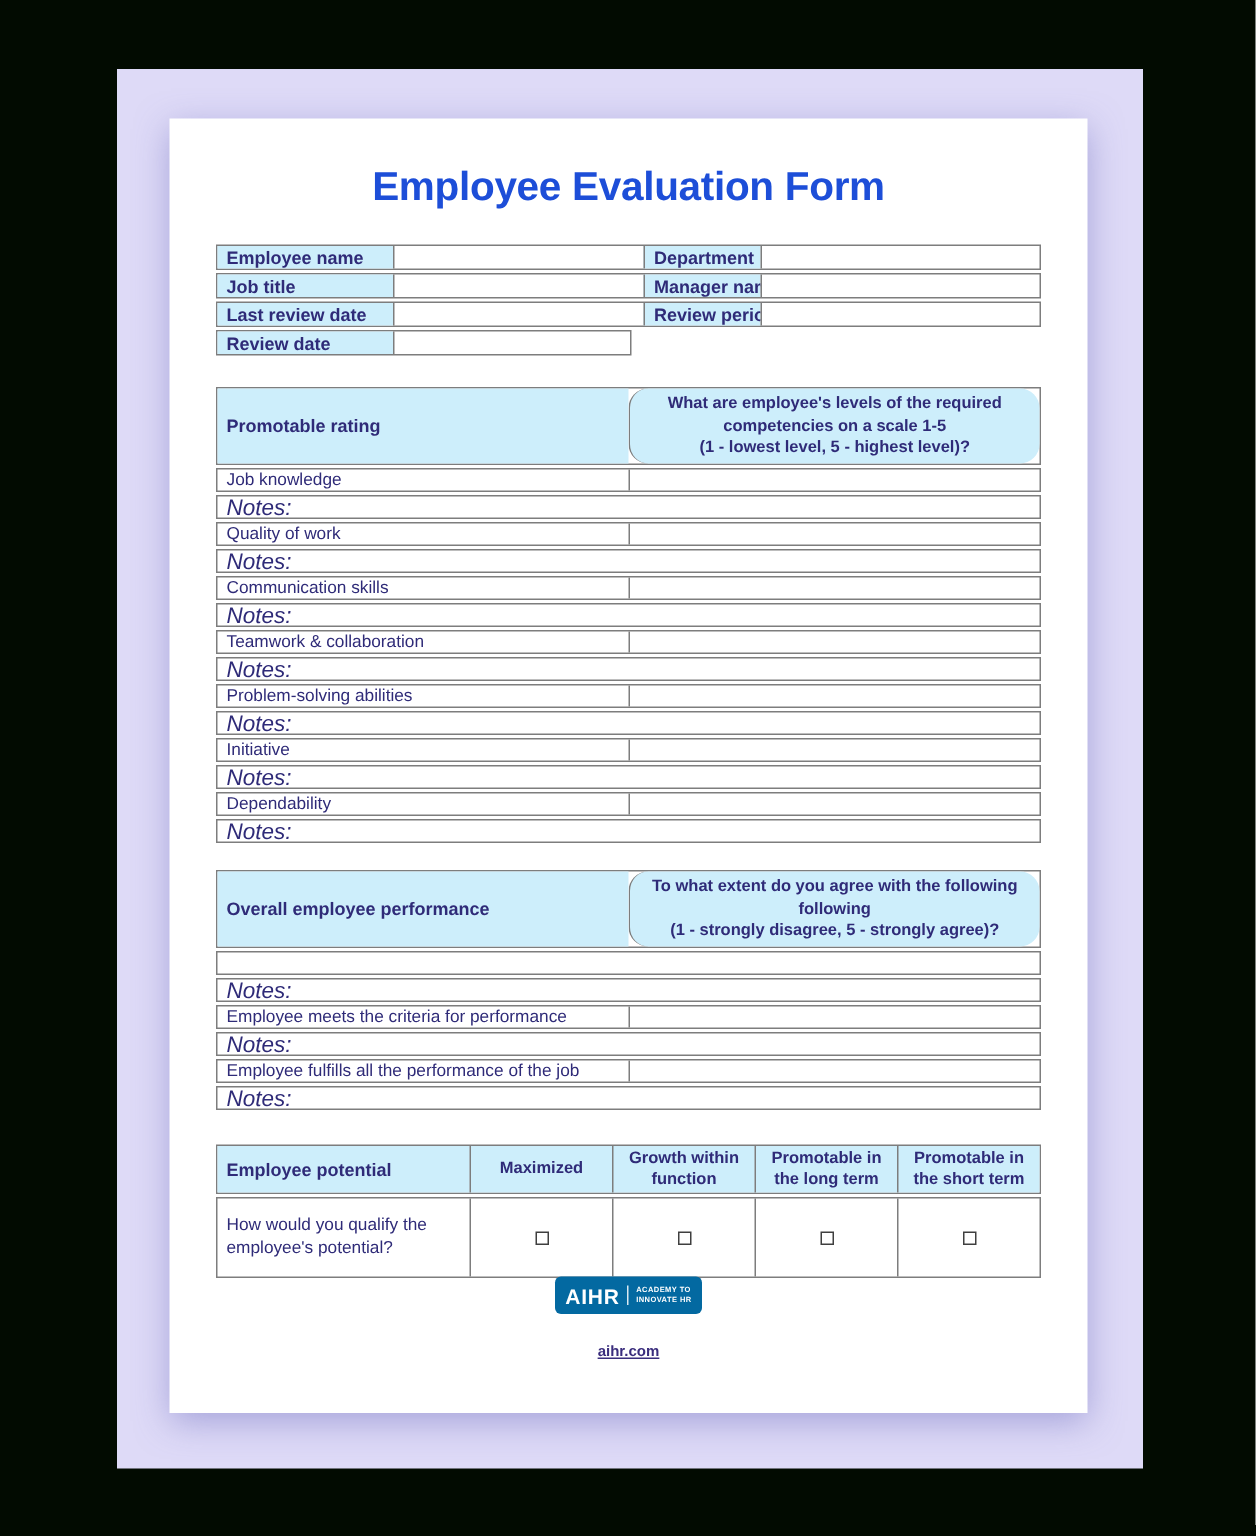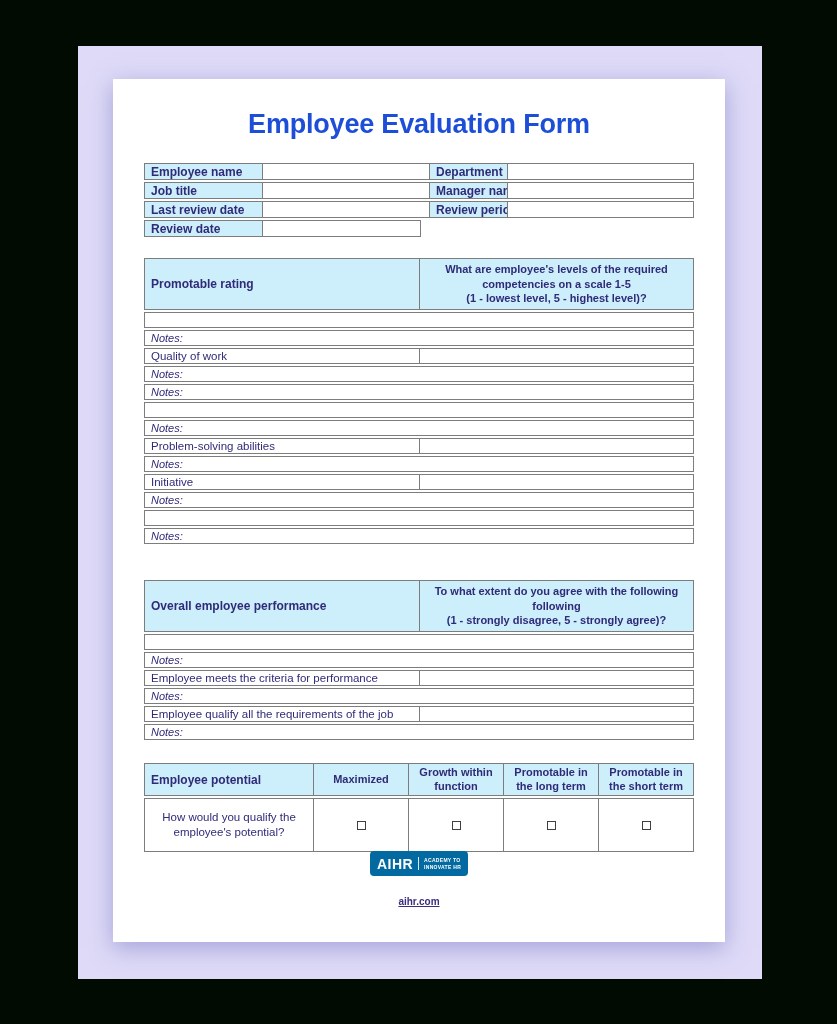--- a/index.html
+++ b/index.html
@@ -54,38 +54,38 @@
 
   
   .tbl-comp { top:179px; }
   .tbl-perf { top:501px; }
   .row-head3 { height:52px; }
   .ch-left { width:274px; font-weight:bold; font-size:12px; background:#CDEEFB; }
   .ch-right {
     flex:1; background:#CDEEFB;
     flex-direction:column; justify-content:center;
     font-weight:bold; font-size:11px; line-height:1.32;
-    text-align:center; white-space:normal;
+    text-align:center; white-space:normal;border-radius:13px;
   }
   .row-item { height:16px; }
   .c-item { width:274px; }
   .c-rate { flex:1; }
   .row-notes { height:16px; }
-  .c-notes { flex:1; font-style:italic; font-size:11px; }
+  .c-notes { flex:1; font-style:italic; font-size:15px; }
 
   
   .tbl-pot { top:684px; }
   .row-pot-head { height:33px; }
   .cp-first { width:168px; font-weight:bold; font-size:12px; background:#CDEEFB; }
   .cp-col {
     flex:1; background:#CDEEFB; justify-content:center;
     font-weight:bold; font-size:11px; line-height:1.25;
     text-align:center; white-space:normal;
   }
-  .row-pot-body { height:54px;text-align:center; }
+  .row-pot-body { height:54px; }
   .cp-q { width:168px; white-space:normal; line-height:1.3; font-size:11.5px; }
   .cp-cb { flex:1; justify-content:center; }
   .cb {
     width:9px; height:9px; display:inline-block;
     border:1.2px solid #3f3f3f; background:#fff;
   }
 
   
   .footer { position:absolute; top:772px; left:0; right:0; text-align:center; }
   .logo {
@@ -145,39 +145,45 @@
       <div class="row row-head3">
         <div class="c ch-left">Promotable rating</div>
         <div class="c ch-right">
           <div>What are employee's levels of the required</div>
           <div>competencies on a scale 1-5</div>
           <div>(1 - lowest level, 5 - highest level)?</div>
         </div>
       </div>
 
       <div class="row row-item">
+        <div class="c c-item">Job knowledge</div>
         <div class="c c-rate"></div>
       </div>
       <div class="row row-notes">
         <div class="c c-notes">Notes:</div>
       </div>
 
       <div class="row row-item">
         <div class="c c-item">Quality of work</div>
         <div class="c c-rate"></div>
       </div>
       <div class="row row-notes">
         <div class="c c-notes">Notes:</div>
       </div>
 
-      <div class="row row-notes">
-        <div class="c c-notes">Notes:</div>
-      </div>
-
-      <div class="row row-item">
+      <div class="row row-item">
+        <div class="c c-item">Communication skills</div>
+        <div class="c c-rate"></div>
+      </div>
+      <div class="row row-notes">
+        <div class="c c-notes">Notes:</div>
+      </div>
+
+      <div class="row row-item">
+        <div class="c c-item">Teamwork &amp; collaboration</div>
         <div class="c c-rate"></div>
       </div>
       <div class="row row-notes">
         <div class="c c-notes">Notes:</div>
       </div>
 
       <div class="row row-item">
         <div class="c c-item">Problem-solving abilities</div>
         <div class="c c-rate"></div>
       </div>
@@ -187,20 +193,21 @@
 
       <div class="row row-item">
         <div class="c c-item">Initiative</div>
         <div class="c c-rate"></div>
       </div>
       <div class="row row-notes">
         <div class="c c-notes">Notes:</div>
       </div>
 
       <div class="row row-item">
+        <div class="c c-item">Dependability</div>
         <div class="c c-rate"></div>
       </div>
       <div class="row row-notes">
         <div class="c c-notes">Notes:</div>
       </div>
     </div>
 
     <div class="tbl tbl-perf">
       <div class="row row-head3">
         <div class="c ch-left">Overall employee performance</div>
@@ -220,21 +227,21 @@
 
       <div class="row row-item">
         <div class="c c-item">Employee meets the criteria for performance</div>
         <div class="c c-rate"></div>
       </div>
       <div class="row row-notes">
         <div class="c c-notes">Notes:</div>
       </div>
 
       <div class="row row-item">
-        <div class="c c-item">Employee qualify all the requirements of the job</div>
+        <div class="c c-item">Employee fulfills all the performance of the job</div>
         <div class="c c-rate"></div>
       </div>
       <div class="row row-notes">
         <div class="c c-notes">Notes:</div>
       </div>
     </div>
 
     <div class="tbl tbl-pot">
       <div class="row row-pot-head">
         <div class="c cp-first">Employee potential</div>

